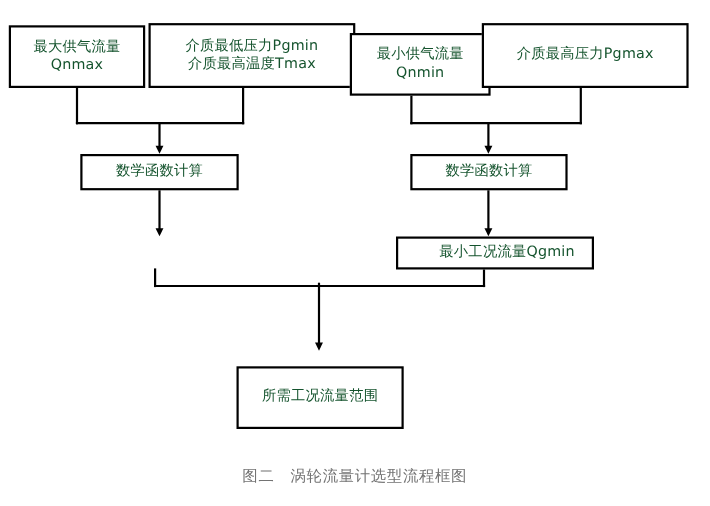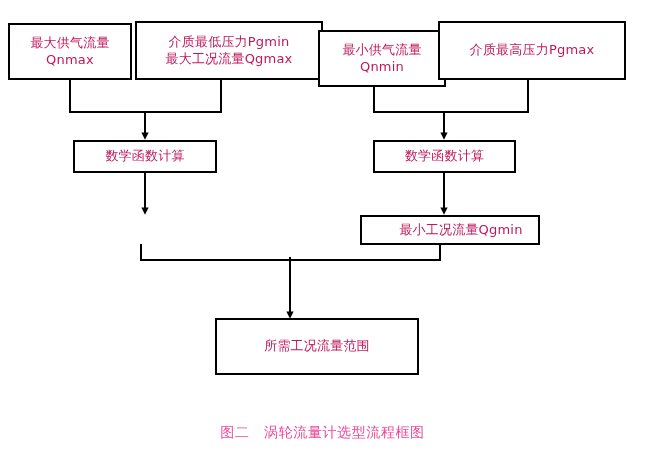--- a/index.html
+++ b/index.html
@@ -28,37 +28,37 @@
   .node {
     position: absolute;
     box-sizing: border-box;
     border: 2px solid #000000;
     background: #ffffff;
     display: flex;
     flex-direction: column;
     align-items: center;
     justify-content: center;
     line-height: 1.28;
-    color: #be185d;
+    color: #14532d;
     text-align: center;
     font-size: 13px;
     letter-spacing: 0.2px;
   }
   .node .ln {
     display: block;
     white-space: nowrap;
   }
   .caption {
     position: absolute;
     left: 0;
     top: 424px;
     width: 645px;
     text-align: center;
     font-size: 14px;
-    color: #ec4899;
+    color: #737373;
     letter-spacing: 0.6px;
     white-space: pre;
   }
 </style>
 </head>
 <body>
 
 <div id="canvas">
 
   <svg id="wires" viewBox="0 0 645 460" width="645" height="460" aria-hidden="true">
@@ -91,21 +91,21 @@
     </g>
   </svg>
 
   <div class="node" style="left:8px; top:23px; width:124px; height:57px;">
     <span class="ln">最大供气流量</span>
     <span class="ln">Qnmax</span>
   </div>
 
   <div class="node" style="left:135px; top:21px; width:188px; height:59px;">
     <span class="ln">介质最低压力Pgmin</span>
-    <span class="ln">最大工况流量Qgmax</span>
+    <span class="ln">介质最高温度Tmax</span>
   </div>
 
   <div class="node" style="left:318px; top:30px; width:128px; height:57px;">
     <span class="ln">最小供气流量</span>
     <span class="ln">Qnmin</span>
   </div>
 
   <div class="node" style="left:438px; top:21px; width:188px; height:59px;align-items:center;">
     <span class="ln">介质最高压力Pgmax</span>
   </div>
@@ -116,19 +116,19 @@
 
   <div class="node" style="left:373px; top:140px; width:143px; height:33px;">
     <span class="ln">数学函数计算</span>
   </div>
 
 
   <div class="node" style="left:360px; top:215px; width:180px; height:30px;padding-left:22px;">
     <span class="ln">最小工况流量Qgmin</span>
   </div>
 
-  <div class="node" style="left:215px; top:318px; width:204px; height:57px;">
+  <div class="node" style="left:215px; top:333px; width:152px; height:57px;">
     <span class="ln">所需工况流量范围</span>
   </div>
 
   <div class="caption">图二　涡轮流量计选型流程框图</div>
 
 </div>
 
 </body></html>

